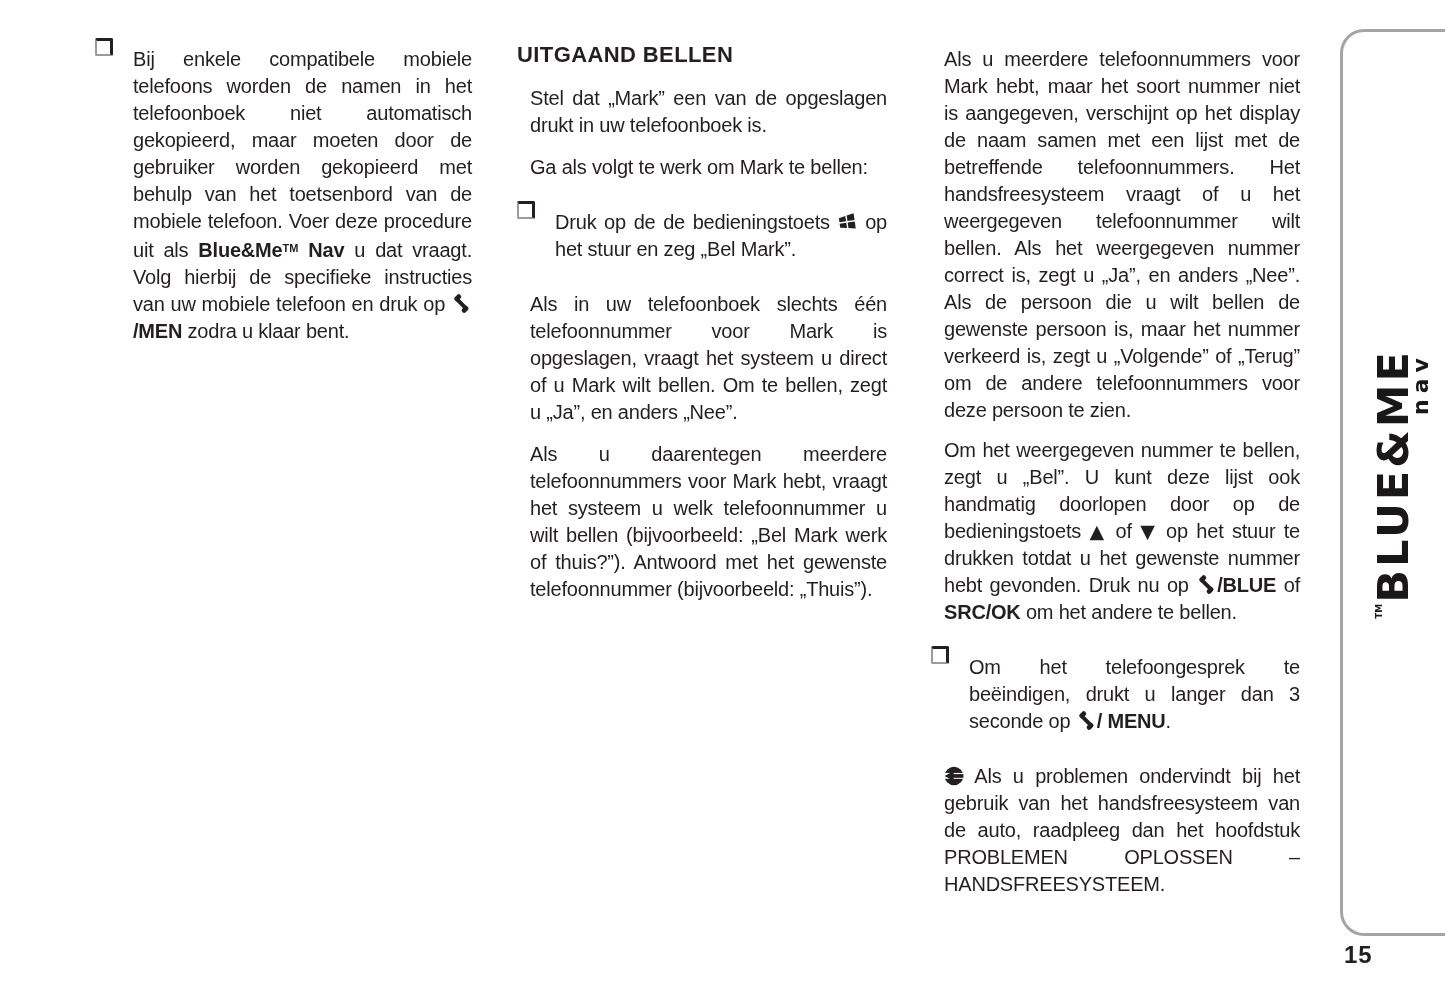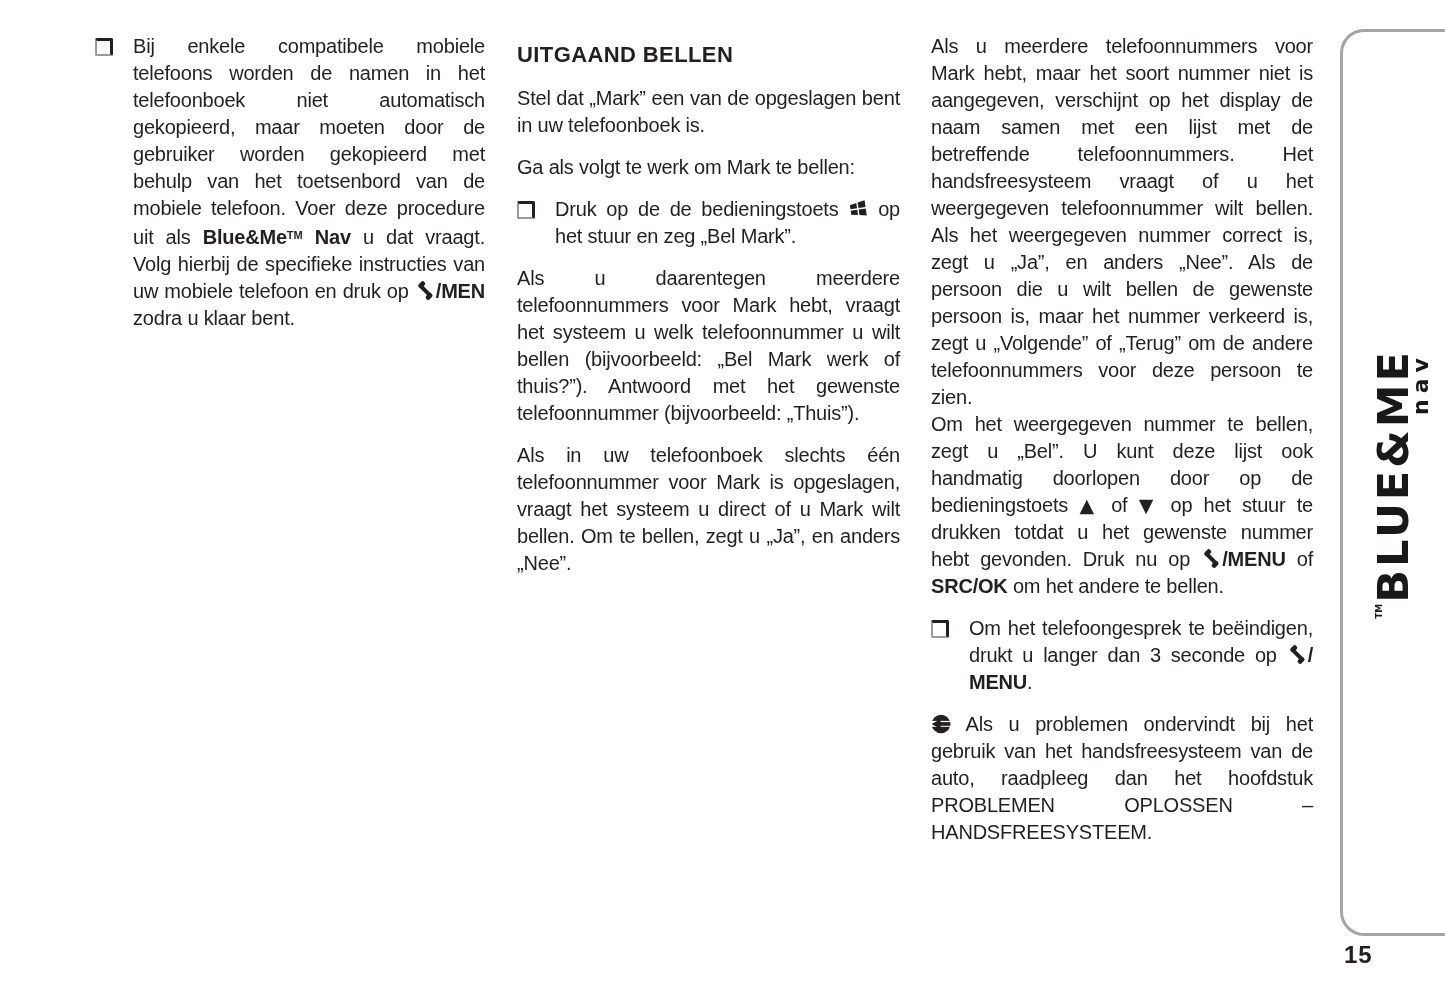--- a/index.html
+++ b/index.html
@@ -10,21 +10,21 @@
     -webkit-font-smoothing:antialiased;
   }
   .col{position:absolute;top:33px;font-size:20px;line-height:27px;letter-spacing:-0.2px;}
   .col1{left:95px;width:390px;}
   .col2{left:517px;width:383px;top:30px;}
   .col3{left:931px;width:382px;}
   .heading{
     margin:12px 0 17px 0;font-size:22px;line-height:26px;font-weight:bold;
     letter-spacing:0.4px;text-align:left;
   }
-  .para{margin:0;text-align:justify;}
+  .para{margin:13px;text-align:justify;}
   .gap{margin-top:15px;}
   .tight{margin-top:0;}
   .bullet-item{display:flex;align-items:flex-start;}
   .bullet-box{
     flex:0 0 auto;width:13px;height:13px;margin-top:5px;
     border-top:3px solid #231f20;border-right:3px solid #231f20;
     border-left:2px solid #9b9b9b;border-bottom:2px solid #9b9b9b;
     border-radius:2px;background:#fff;
   }
   .bullet-item .para{flex:1;margin-left:20px;}
@@ -66,46 +66,46 @@
                 <rect x="2" y="10" width="20" height="4.6" rx="2.3"></rect>
                 <rect x="1.5" y="6" width="5.6" height="8.6" rx="2.6"></rect>
                 <rect x="16.9" y="9.6" width="5.6" height="8.6" rx="2.6"></rect>
               </g>
             </svg></span><span class="b">/MEN</span><span> zodra u klaar bent.</span></p>
     </div>
   </section>
 
   <section class="col col2">
     <h2 class="heading">UITGAAND BELLEN</h2>
-    <p class="para"><span>Stel dat „Mark” een van de opgeslagen bent in uw telefoonboek is.</span></p>
+    <p class="para"><span>Stel dat „Mark” een van de opgeslagen drukt in uw telefoonboek is.</span></p>
     <p class="para gap"><span>Ga als volgt te werk om Mark te bellen:</span></p>
     <div class="bullet-item gap">
       <span class="bullet-box"></span>
       <p class="para"><span>Druk op de de bedieningstoets </span><span class="ic"><svg width="20" height="20" viewBox="0 0 24 24">
               <g fill="#231f20" transform="rotate(-8 12 12)">
                 <path d="M3 6.2 L11 4.6 L11 11 L3 11 Z"></path>
                 <path d="M12.7 4.3 L21.3 2.6 L21.3 11 L12.7 11 Z"></path>
                 <path d="M3 12.8 L11 12.8 L11 19.2 L3 17.6 Z"></path>
                 <path d="M12.7 12.8 L21.3 12.8 L21.3 21.2 L12.7 19.5 Z"></path>
               </g>
             </svg></span><span> op het stuur en zeg „Bel Mark”.</span></p>
     </div>
+    <p class="para gap"><span>Als in uw telefoonboek slechts één telefoonnummer voor Mark is opgeslagen, vraagt het systeem u direct of u Mark wilt bellen. Om te bellen, zegt u „Ja”, en anders „Nee”.</span></p>
     <p class="para gap"><span>Als u daarentegen meerdere telefoonnummers voor Mark hebt, vraagt het systeem u welk telefoonnummer u wilt bellen (bijvoorbeeld: „Bel Mark werk of thuis?”). Antwoord met het gewenste telefoonnummer (bijvoorbeeld: „Thuis”).</span></p>
-    <p class="para gap"><span>Als in uw telefoonboek slechts één telefoonnummer voor Mark is opgeslagen, vraagt het systeem u direct of u Mark wilt bellen. Om te bellen, zegt u „Ja”, en anders „Nee”.</span></p>
   </section>
 
   <section class="col col3">
     <p class="para"><span>Als u meerdere telefoonnummers voor Mark hebt, maar het soort nummer niet is aangegeven, verschijnt op het display de naam samen met een lijst met de betreffende telefoonnummers. Het handsfreesysteem vraagt of u het weergegeven telefoonnummer wilt bellen. Als het weergegeven nummer correct is, zegt u „Ja”, en anders „Nee”. Als de persoon die u wilt bellen de gewenste persoon is, maar het nummer verkeerd is, zegt u „Volgende” of „Terug” om de andere telefoonnummers voor deze persoon te zien.</span></p>
     <p class="para tight"><span>Om het weergegeven nummer te bellen, zegt u „Bel”. U kunt deze lijst ook handmatig doorlopen door op de bedieningstoets </span><span class="tri">▲</span><span> of </span><span class="tri">▼</span><span> op het stuur te drukken totdat u het gewenste nummer hebt gevonden. Druk nu op </span><span class="ic"><svg width="21" height="21" viewBox="0 0 24 24">
             <g fill="#231f20" transform="rotate(45 12 12)">
               <rect x="2" y="10" width="20" height="4.6" rx="2.3"></rect>
               <rect x="1.5" y="6" width="5.6" height="8.6" rx="2.6"></rect>
               <rect x="16.9" y="9.6" width="5.6" height="8.6" rx="2.6"></rect>
             </g>
-          </svg></span><span class="b">/MENU</span><span> of </span><span class="b">SRC/OK</span><span> om het andere te bellen.</span></p>
+          </svg></span><span class="b">/BLUE</span><span> of </span><span class="b">SRC/OK</span><span> om het andere te bellen.</span></p>
     <div class="bullet-item gap">
       <span class="bullet-box"></span>
       <p class="para"><span>Om het telefoongesprek te beëindigen, drukt u langer dan 3 seconde op </span><span class="ic"><svg width="21" height="21" viewBox="0 0 24 24">
               <g fill="#231f20" transform="rotate(45 12 12)">
                 <rect x="2" y="10" width="20" height="4.6" rx="2.3"></rect>
                 <rect x="1.5" y="6" width="5.6" height="8.6" rx="2.6"></rect>
                 <rect x="16.9" y="9.6" width="5.6" height="8.6" rx="2.6"></rect>
               </g>
             </svg></span><span class="b">/ MENU</span><span>.</span></p>
     </div>

